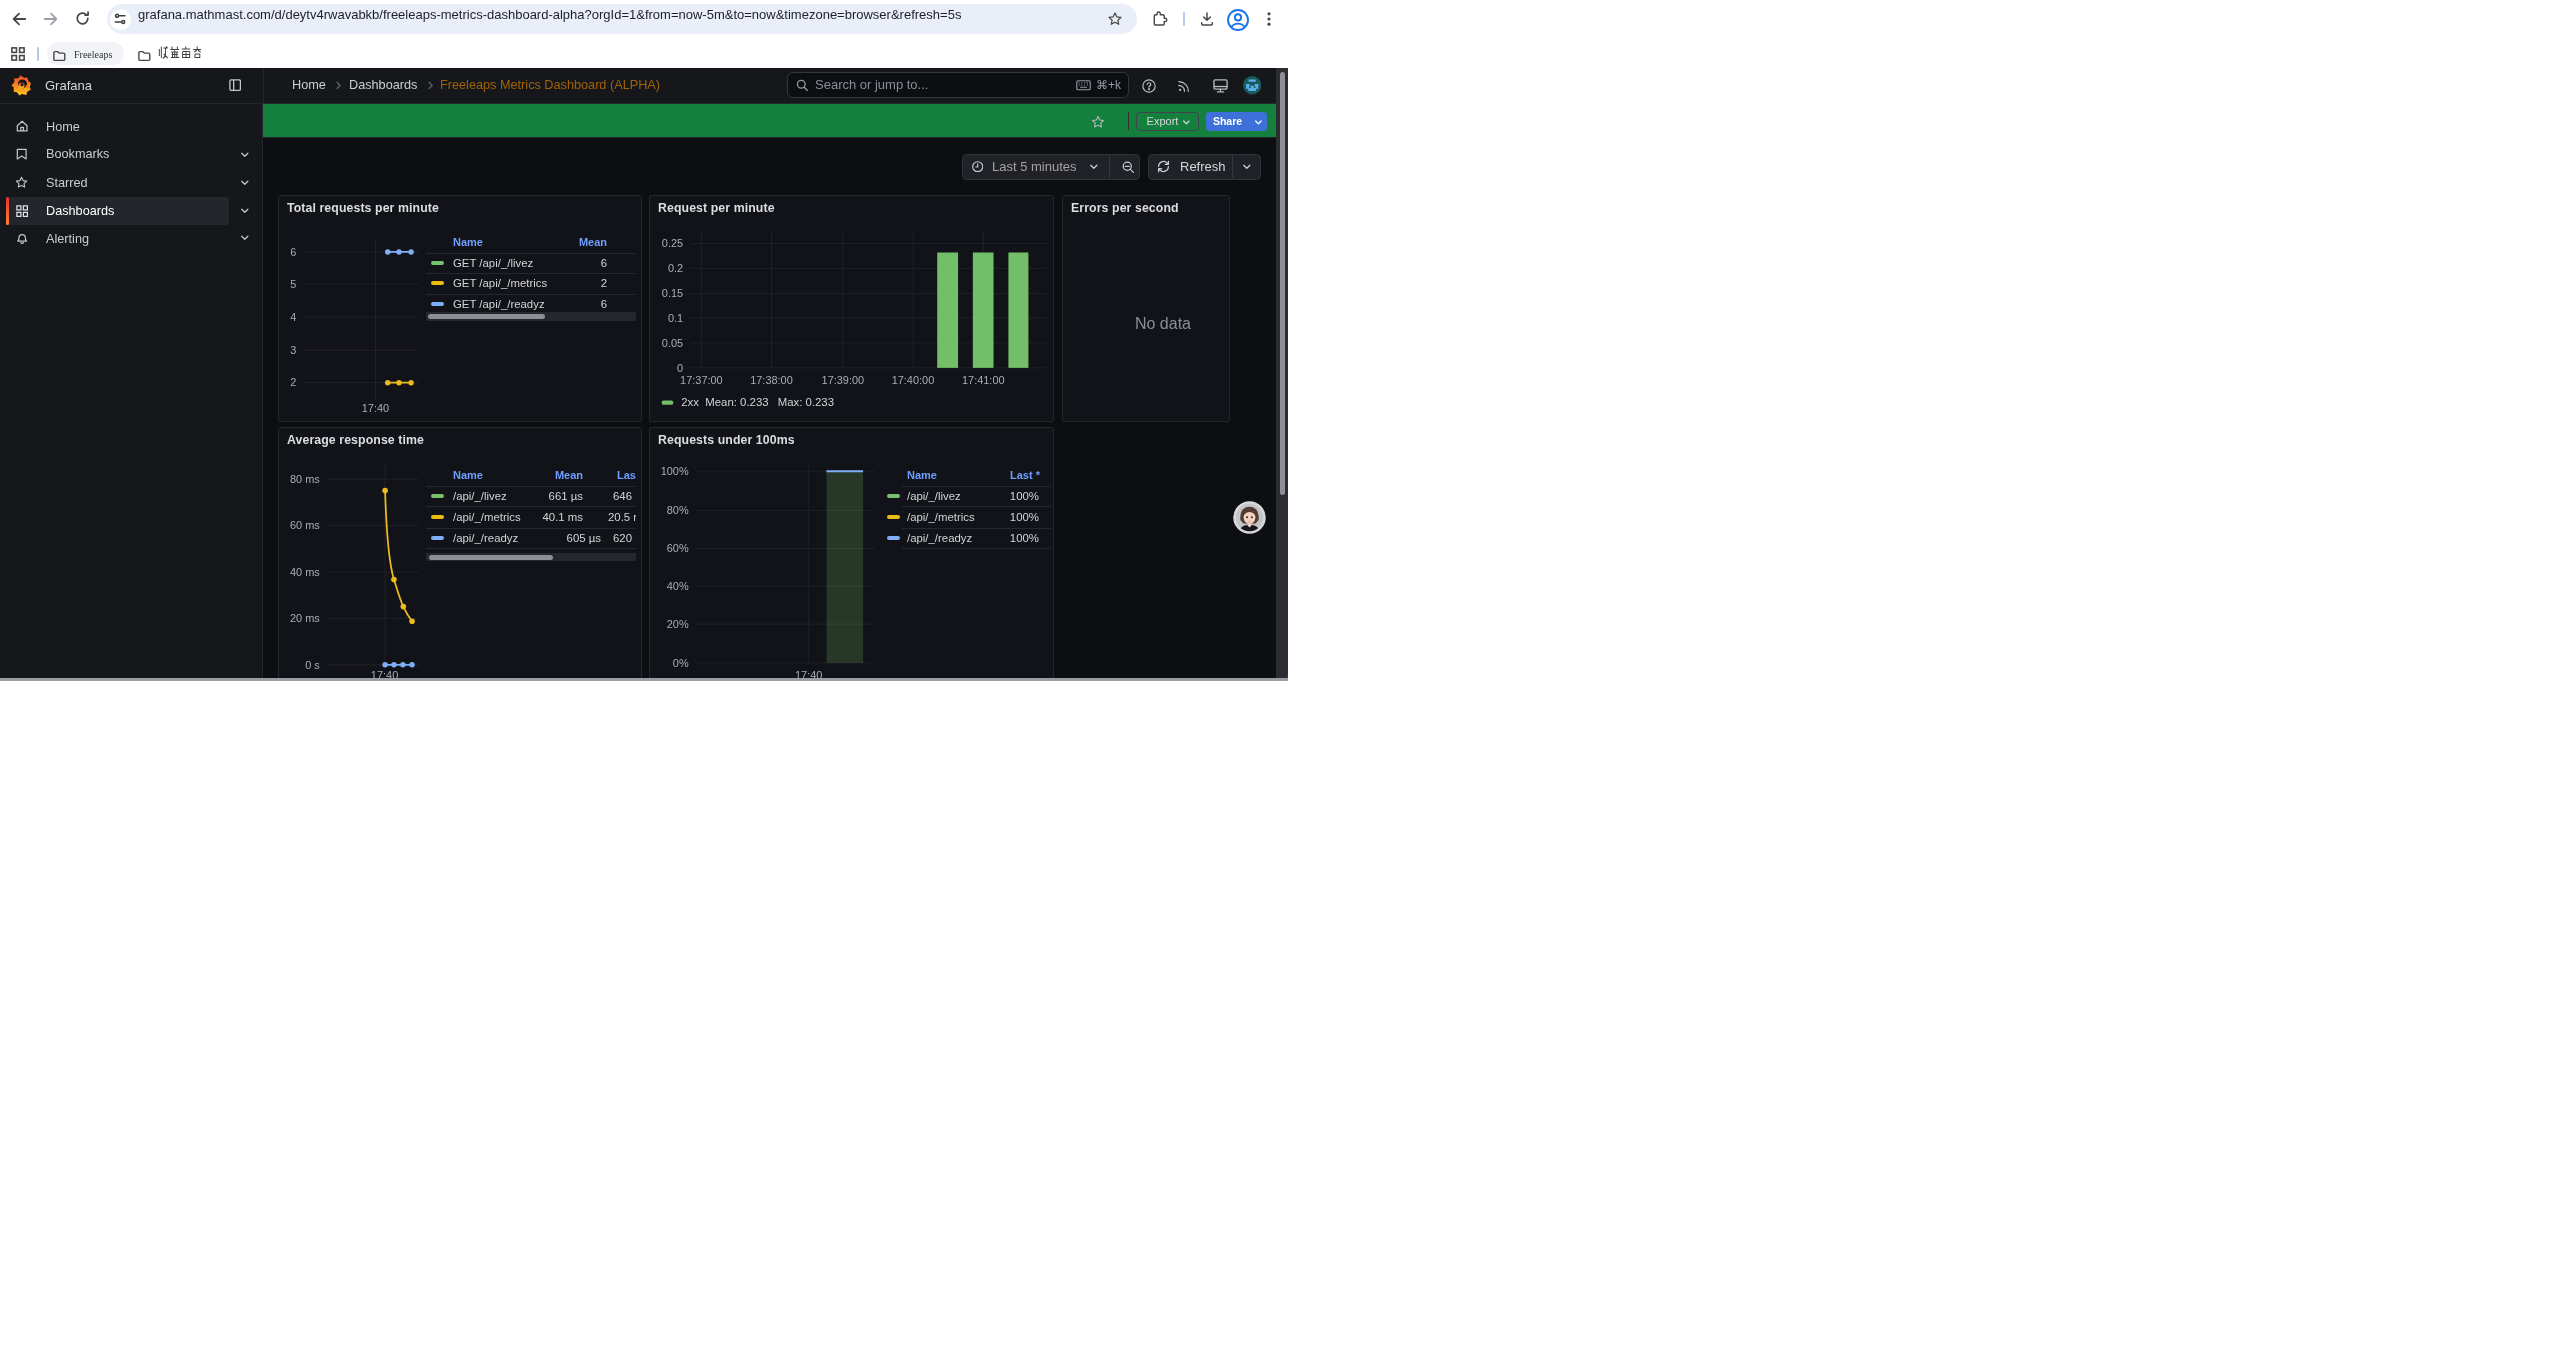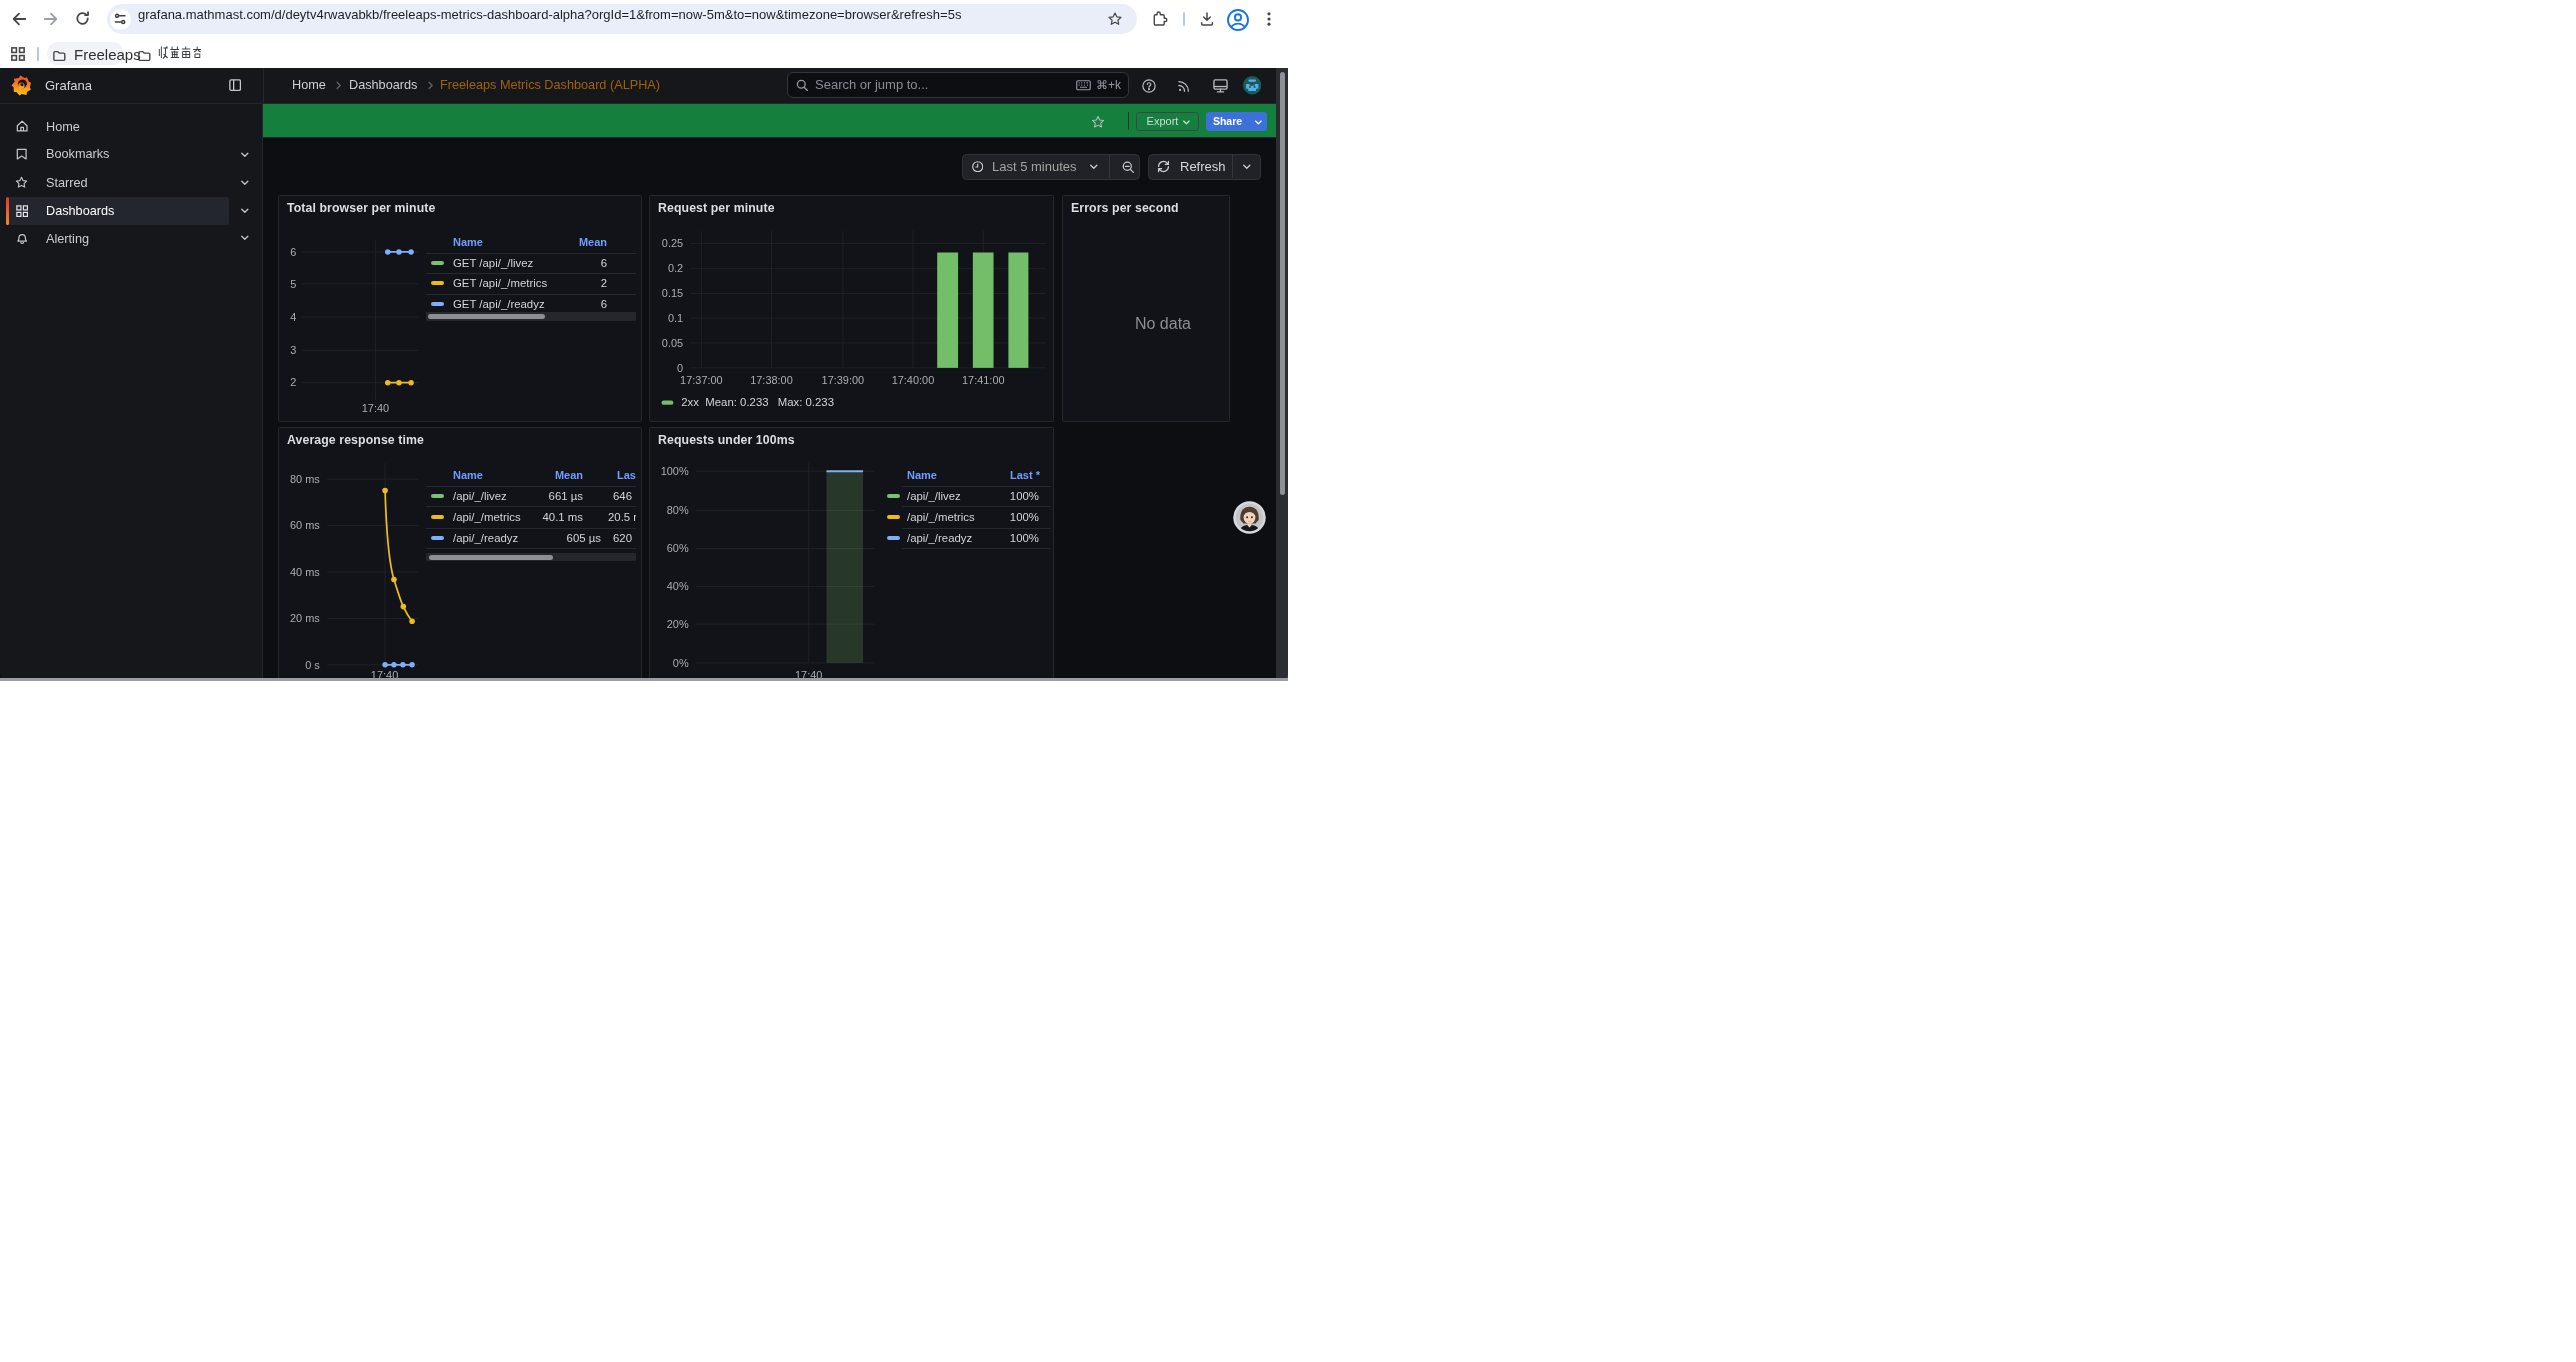--- a/index.html
+++ b/index.html
@@ -5,21 +5,21 @@
   * { margin:0; padding:0; box-sizing:border-box; }
   html,body { width:1288px; height:681px; overflow:hidden; background:#fff; }
   body { font-family:"Liberation Sans", sans-serif; }
   .abs { position:absolute; }
   #root { position:relative; width:1288px; height:681px; overflow:hidden; }
   
   #chrome { position:absolute; left:0; top:0; width:1288px; height:68px; background:#ffffff; }
   #urlpill { position:absolute; left:107px; top:4.4px; width:1030px; height:30px; border-radius:15px; background:#e9eef9; }
   #urltext { position:absolute; left:138px; top:0; height:30px; line-height:30px; font-size:13px; color:#1e2023; white-space:nowrap; }
   .bmpill { position:absolute; left:47px; top:42px; width:77px; height:23px; border-radius:11.4px; background:#f1f3f6; }
-  .bmtext { font-size:15px; color:#2f3133; }
+  .bmtext { font-size:10px; color:#2f3133;font-family:Liberation Serif, serif; }
   
   #gr { position:absolute; left:0; top:68px; width:1288px; height:613px; background:#0d0e12; }
   #topbar { position:absolute; left:0; top:0; width:1276px; height:36px; background:#16171b; border-bottom:0.9px solid #24262b; }
   #sidebar { position:absolute; left:0; top:36px; width:263px; height:577px; background:#16171b; border-right:0.9px solid #24262b; border-bottom-left-radius:7px; }
   #actions { position:absolute; left:263px; top:36px; width:1013px; height:34px; background:#15803d; border-bottom:0.9px solid #24262b; }
   .crumb { font-size:12.7px; color:#ccced3; }
   .crumbdim { font-size:12.7px; color:#a16207; }
   .sitem { position:absolute; left:46px; font-size:12.7px; color:#c9ccd1; line-height:28px; }
   .btn { position:absolute; border-radius:3.5px; font-size:11.4px; }
   
@@ -263,21 +263,21 @@
         <path d="M1.8 7.5 a5.7 5.7 0 0 1 9.8 -4 l1.6 1.6 M13.2 1.5 v3.6 h-3.6"></path>
         <path d="M13.2 7.5 a5.7 5.7 0 0 1 -9.8 4 l-1.6 -1.6 M1.8 13.5 v-3.6 h3.6"></path>
       </svg>
   <div class="abs" style="left:1180px;top:86px;height:26px;line-height:26px;font-size:13px;color:#d5d7db">Refresh</div>
   <div class="abs" style="left:1232px;top:87px;width:0.9px;height:23px;background:#33363c"></div>
   <svg class="abs" style="left:1242px;top:94px" width="9.6" height="9.6" viewBox="0 0 11 11" fill="none" stroke="#c9ccd1" stroke-width="1.5" stroke-linecap="round" stroke-linejoin="round">
         <path d="M2 3.8 L5.5 7.2 L9 3.8"></path>
       </svg>
 
   <div class="panel" style="left:278px;top:127px;width:364px;height:227px;overflow:hidden">
-    <div class="ptitle">Total browser per minute</div>
+    <div class="ptitle">Total requests per minute</div>
     <svg class="abs" style="left:0;top:0" width="363" height="226" viewBox="0 0 414 258">
       <g stroke="#212329" stroke-width="1">
         <path d="M25.7 63.9 H159.2 M25.7 100.2 H159.2 M25.7 138.2 H159.2 M25.7 176.1 H159.2 M25.7 213.1 H159.2"></path>
         <path d="M109.9 49.7 V232.8"></path>
       </g>
       <g class="axlbl" text-anchor="end">
             <text x="19.7" y="68.2">6</text>
             <text x="19.7" y="104.5">5</text>
             <text x="19.7" y="142.5">4</text>
             <text x="19.7" y="180.4">3</text>

